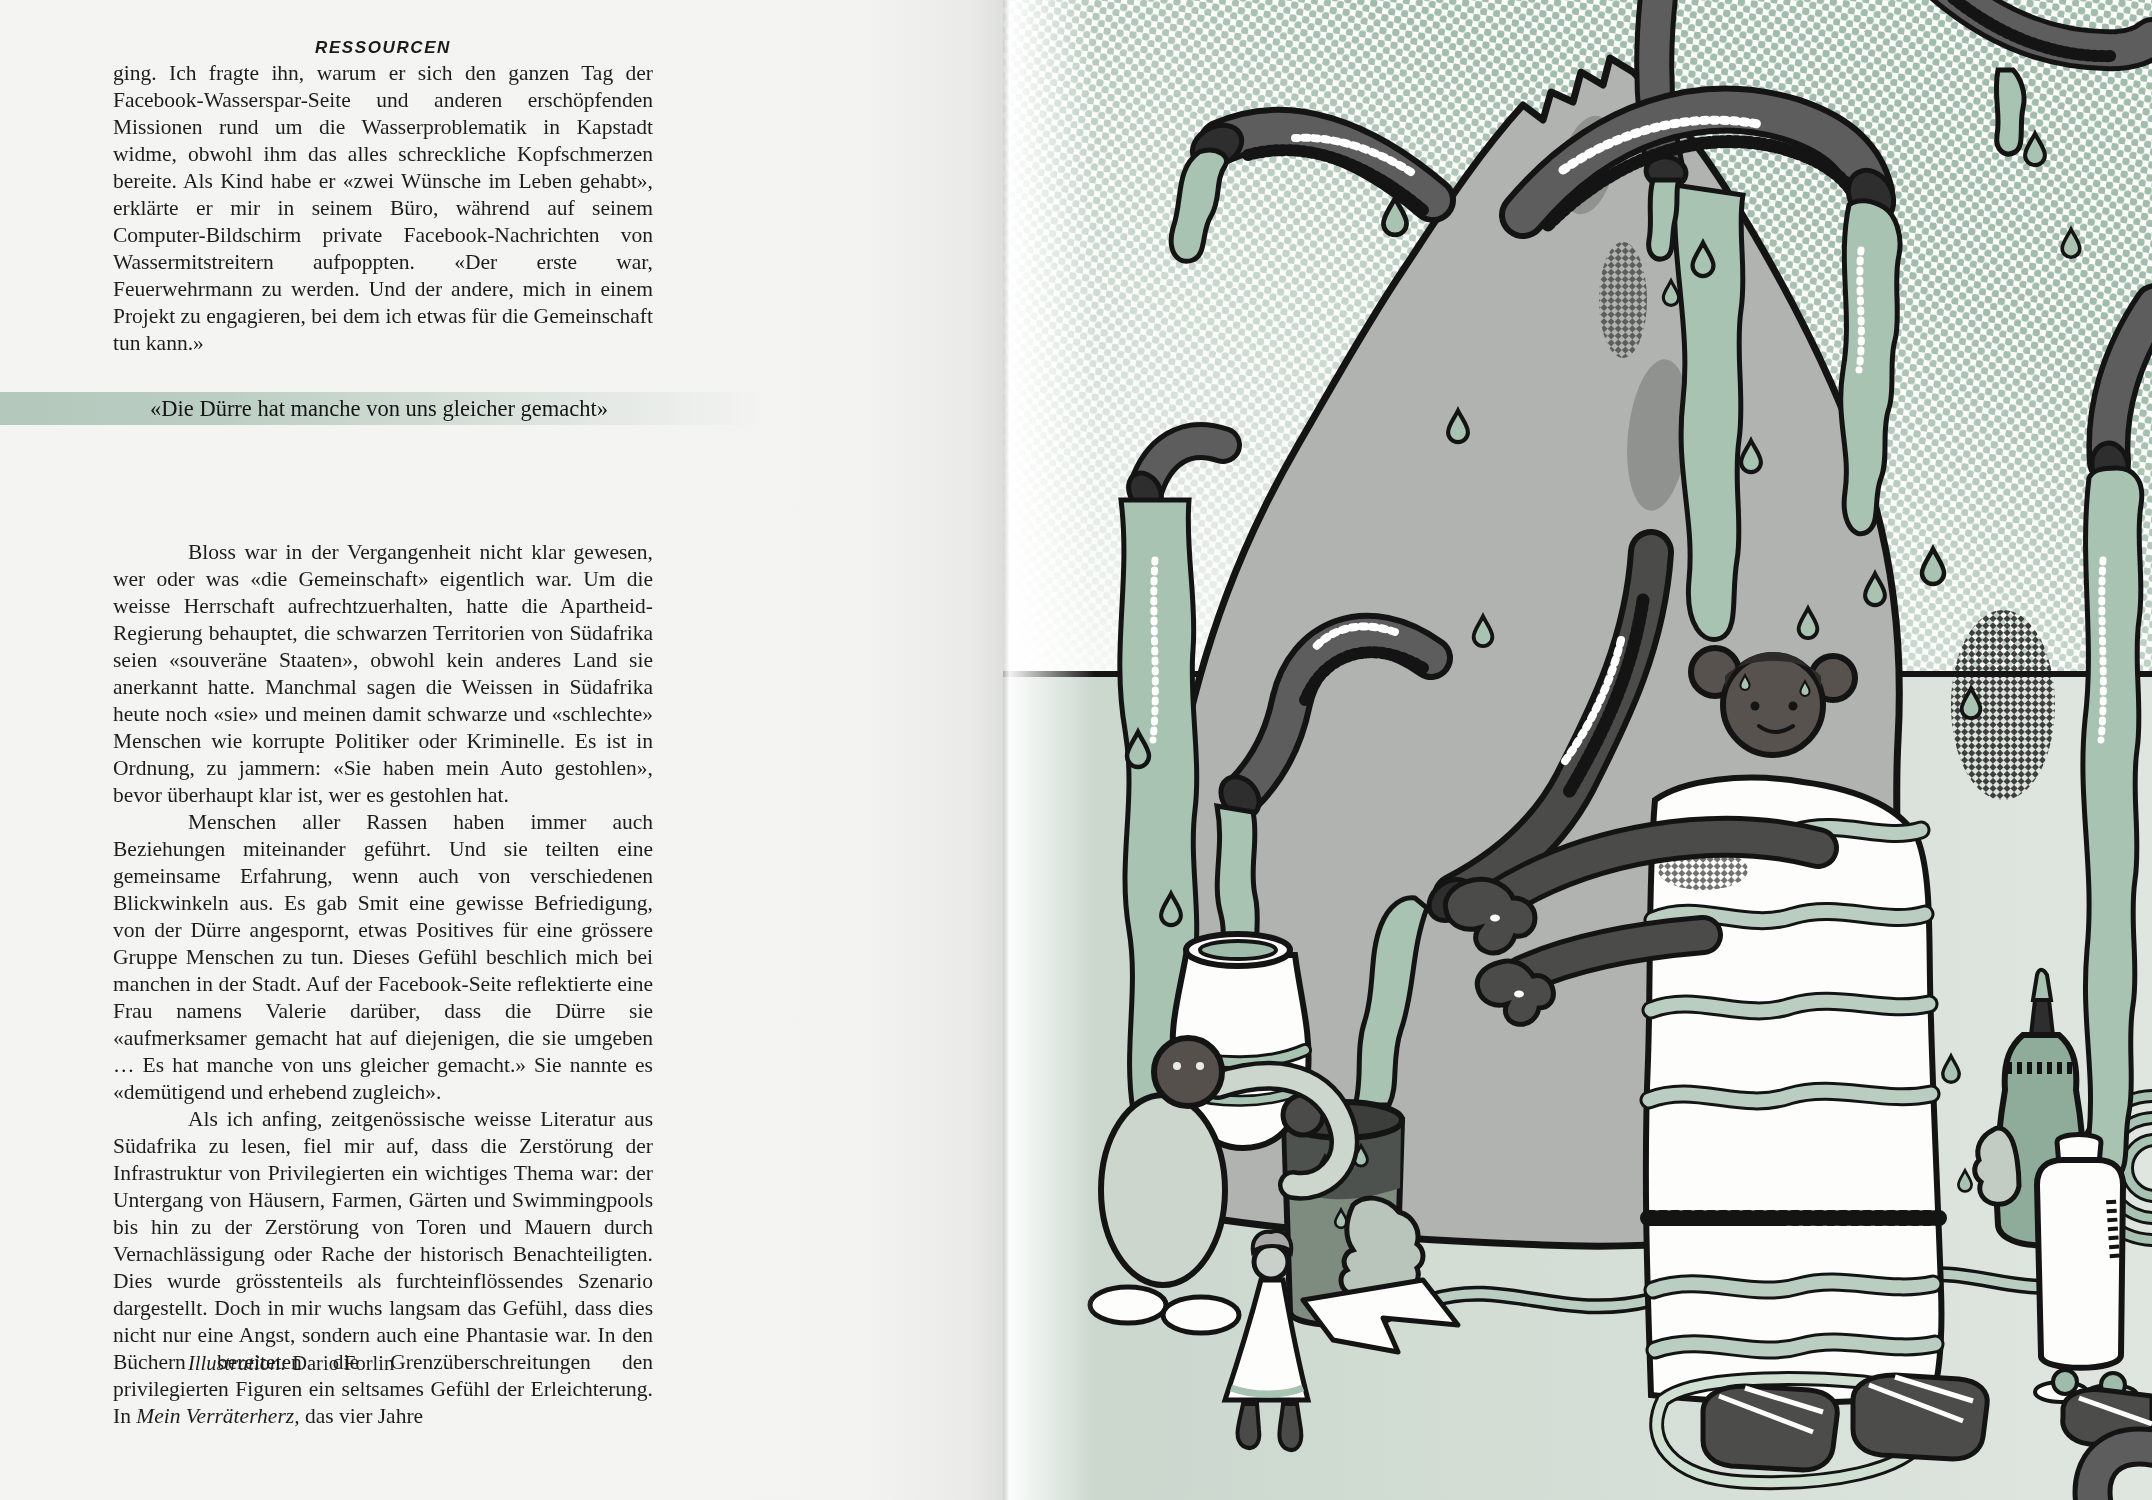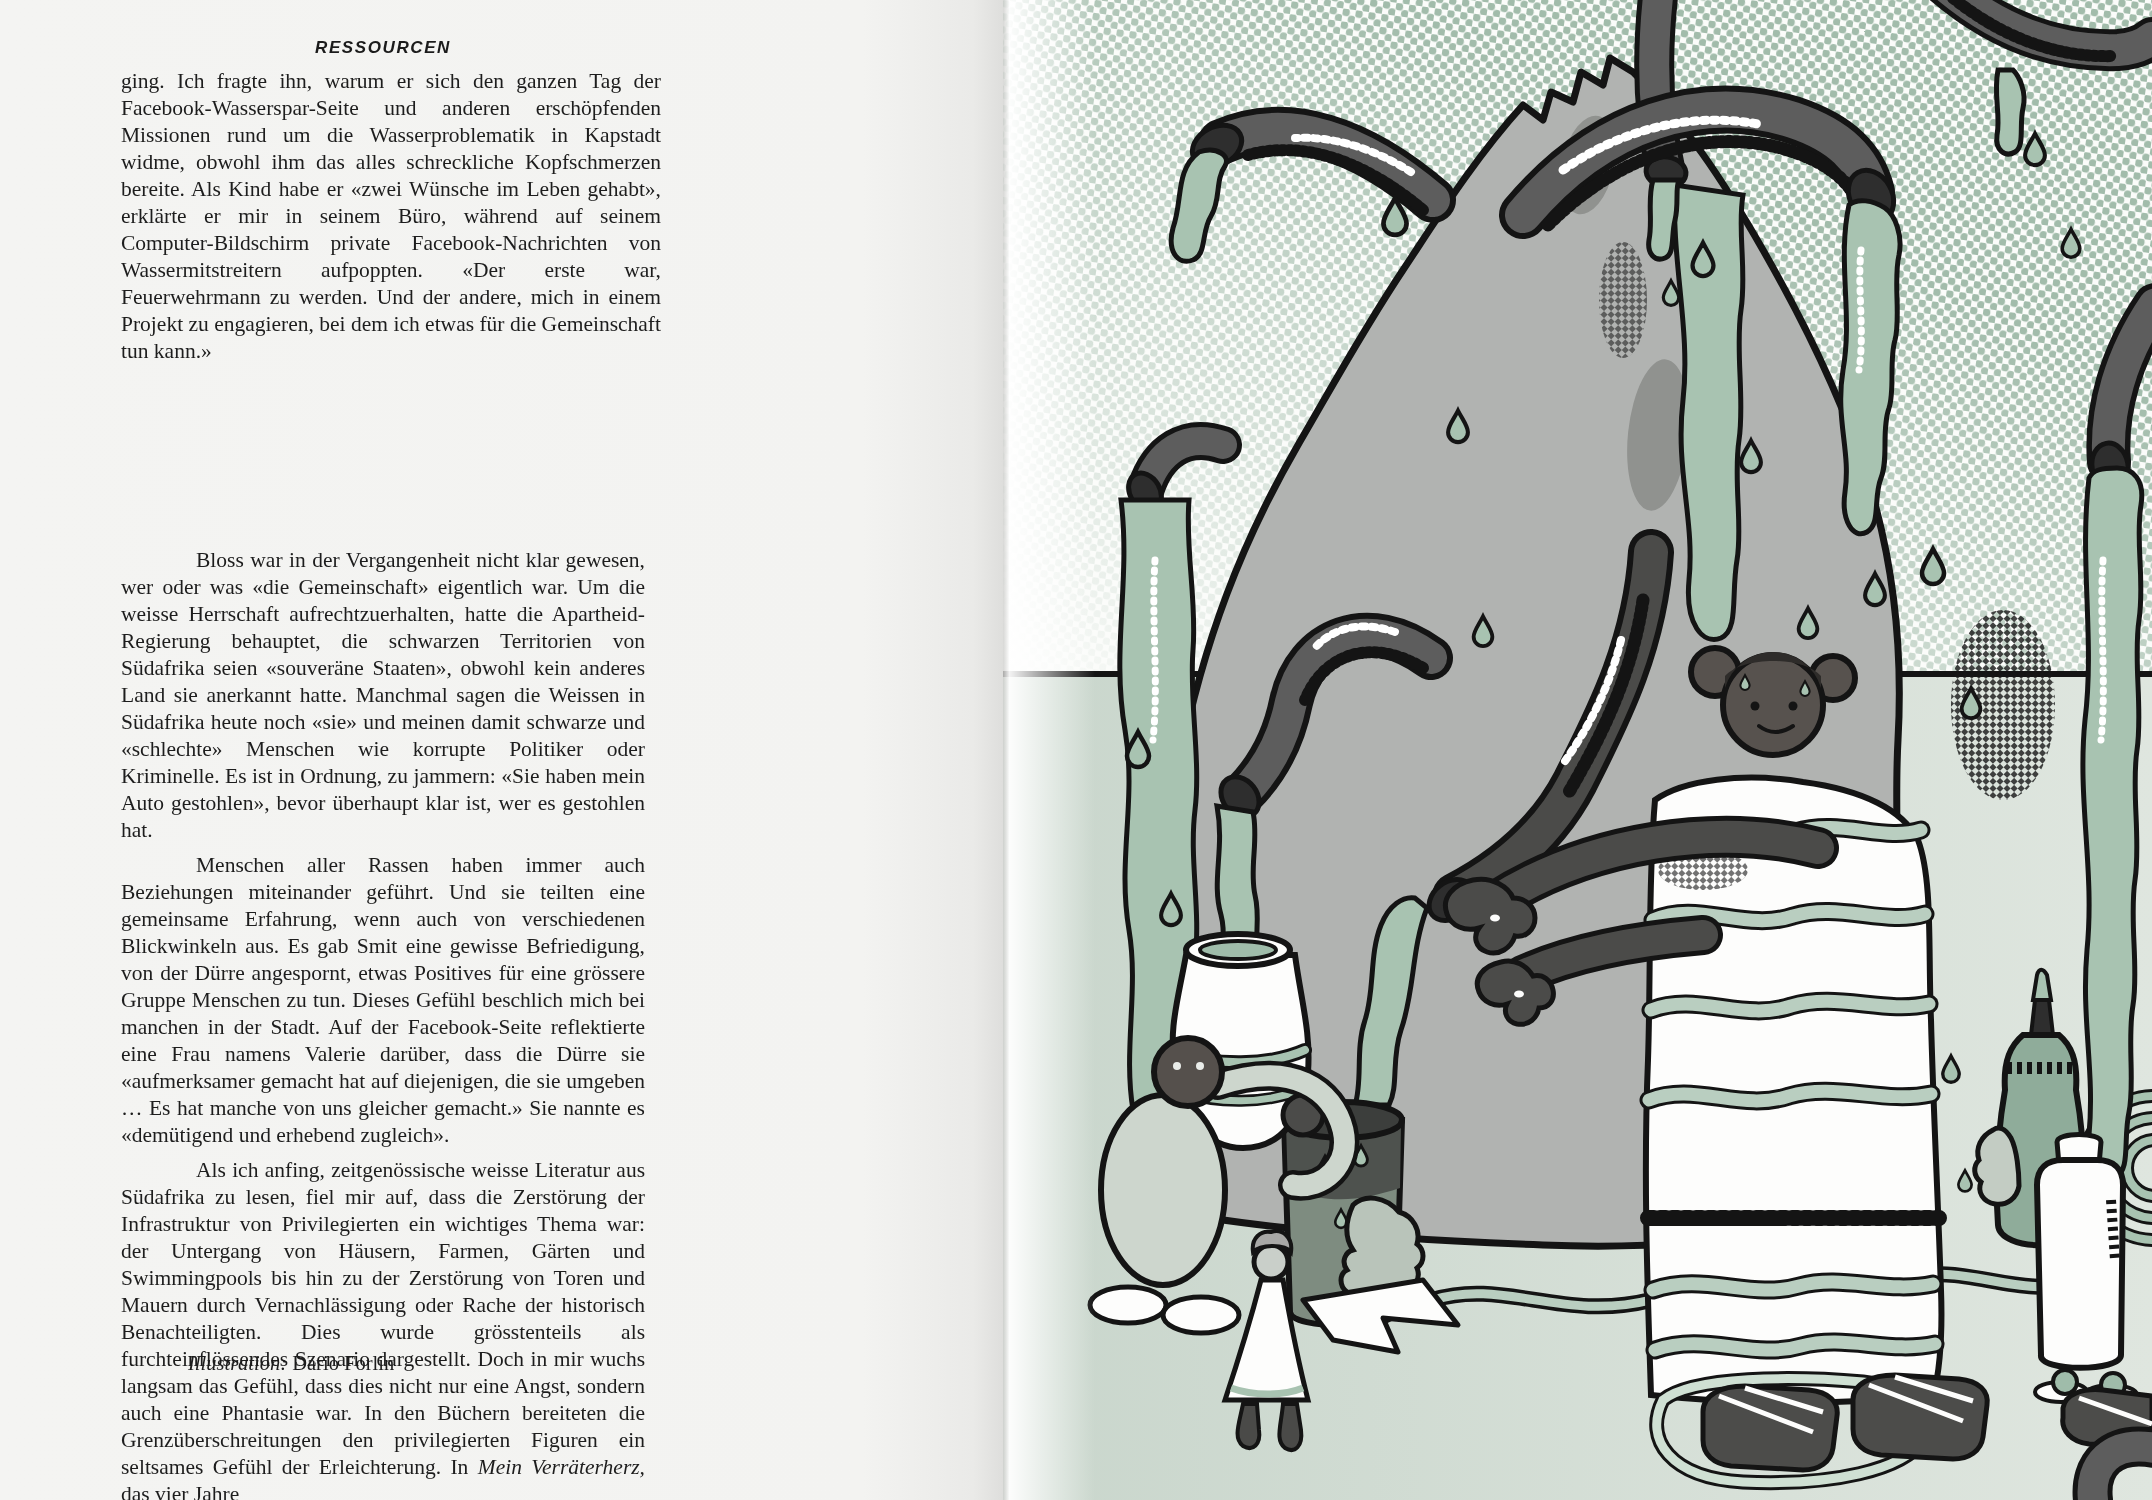--- a/index.html
+++ b/index.html
@@ -6,21 +6,21 @@
   body{width:2152px;height:1500px;background:#e9e9e7;font-family:"Liberation Serif",serif;}
   .spread{position:relative;width:2152px;height:1500px;overflow:hidden;background:#fef9c3;}
 
   
   .page-left{position:absolute;left:0;top:0;width:1003px;height:1500px;
     background:linear-gradient(90deg,#f4f4f2 0%,#f3f3f1 86%,#eaeae8 97%,#dededc 100%);}
   .running-head{position:absolute;top:38px;left:113px;width:540px;text-align:center;
     font-family:"Liberation Sans",sans-serif;font-style:italic;font-weight:700;
     font-size:17px;letter-spacing:1.6px;color:#1b1b1b;}
   .body{font-family:"Liberation Serif",serif;font-size:21.5px;line-height:27px;
-    text-align:justify;color:#1d1d1d;margin:8px;hyphens:auto;}
+    text-align:justify;color:#1d1d1d;margin:0;hyphens:auto;}
   .p1{position:absolute;top:60px;left:113px;width:540px;}
   .quote-band{position:absolute;top:392px;left:0;width:758px;height:33px;
     background:linear-gradient(90deg,#b3c7bb 0%,#bccec3 30%,#cfdbd2 55%,#e2e8e3 78%,rgba(242,242,240,0) 100%);
     display:flex;align-items:center;justify-content:center;}
   .quote-band span{font-family:"Liberation Serif",serif;font-size:22.5px;color:#151515;}
   .body-cont{position:absolute;top:539px;left:113px;width:540px;}
   .indent{text-indent:75px;}
   .credit{position:absolute;top:1352px;left:188px;font-family:"Liberation Serif",serif;
     font-size:20.5px;color:#1c1c1c;}
   .credit em{}
@@ -31,20 +31,23 @@
 </style>
 </head>
 <body>
 
 <div class="spread">
 
   <section class="page-left">
     <div class="running-head">RESSOURCEN</div>
     <p class="body p1">ging. Ich fragte ihn, warum er sich den ganzen Tag der Facebook-Wasserspar-Seite und anderen erschöpfenden Missionen rund um die Wasserproblematik in Kapstadt widme, obwohl ihm das alles schreckliche Kopfschmerzen bereite. Als Kind habe er «zwei Wünsche im Leben gehabt», erklärte er mir in seinem Büro, während auf seinem Computer-Bildschirm private Facebook-Nachrichten von Wassermitstreitern aufpoppten. «Der erste war, Feuerwehrmann zu werden. Und der andere, mich in einem Projekt zu engagieren, bei dem ich etwas für die Gemeinschaft tun kann.»</p>
 
+    <div class="quote-band">
+      <span>«Die Dürre hat manche von uns gleicher gemacht»</span>
+    </div>
 
     <div class="body-cont">
       <p class="body indent">Bloss war in der Vergangenheit nicht klar gewesen, wer oder was «die Gemeinschaft» eigentlich war. Um die weisse Herrschaft aufrechtzuerhalten, hatte die Apartheid-Regierung behauptet, die schwarzen Territorien von Südafrika seien «souveräne Staaten», obwohl kein anderes Land sie anerkannt hatte. Manchmal sagen die Weissen in Südafrika heute noch «sie» und meinen damit schwarze und «schlechte» Menschen wie korrupte Politiker oder Kriminelle. Es ist in Ordnung, zu jammern: «Sie haben mein Auto gestohlen», bevor überhaupt klar ist, wer es gestohlen hat.</p>
       <p class="body indent">Menschen aller Rassen haben immer auch Beziehungen miteinander geführt. Und sie teilten eine gemeinsame Erfahrung, wenn auch von verschiedenen Blickwinkeln aus. Es gab Smit eine gewisse Befriedigung, von der Dürre angespornt, etwas Positives für eine grössere Gruppe Menschen zu tun. Dieses Gefühl beschlich mich bei manchen in der Stadt. Auf der Facebook-Seite reflektierte eine Frau namens Valerie darüber, dass die Dürre sie «aufmerksamer gemacht hat auf diejenigen, die sie umgeben … Es hat manche von uns gleicher gemacht.» Sie nannte es «demütigend und erhebend zugleich».</p>
       <p class="body indent"><span>Als ich anfing, zeitgenössische weisse Literatur aus Südafrika zu lesen, fiel mir auf, dass die Zerstörung der Infrastruktur von Privilegierten ein wichtiges Thema war: der Untergang von Häusern, Farmen, Gärten und Swimmingpools bis hin zu der Zerstörung von Toren und Mauern durch Vernachlässigung oder Rache der historisch Benachteiligten. Dies wurde grösstenteils als furchteinflössendes Szenario dargestellt. Doch in mir wuchs langsam das Gefühl, dass dies nicht nur eine Angst, sondern auch eine Phantasie war. In den Büchern bereiteten die Grenzüberschreitungen den privilegierten Figuren ein seltsames Gefühl der Erleichterung. In </span><em>Mein Verräterherz,</em><span> das vier Jahre</span></p>
     </div>
 
     <div class="credit">
       <em>Illustration:</em>
       <span>Dario Forlin</span>

